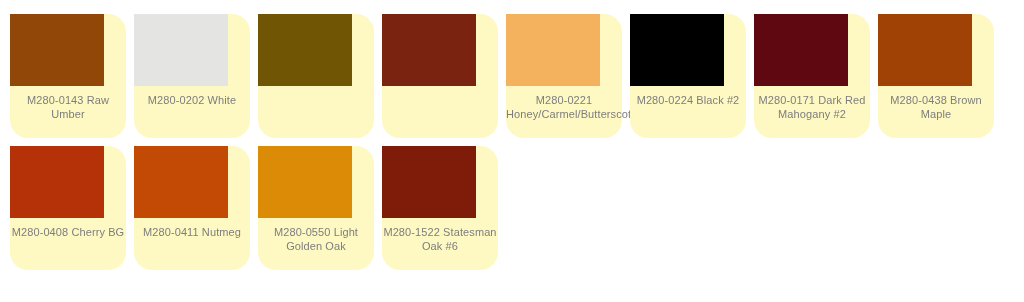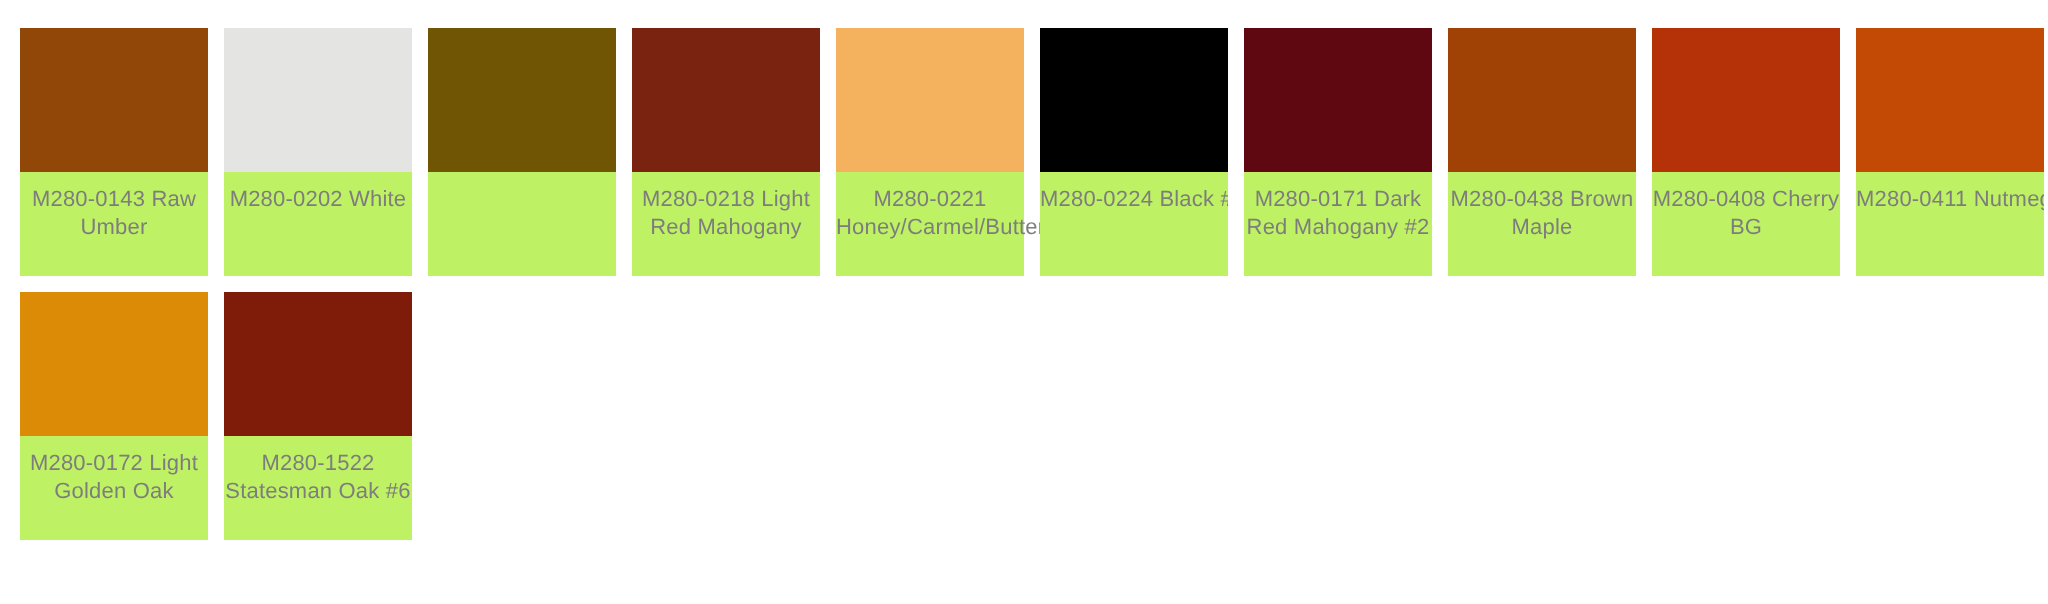--- a/index.html
+++ b/index.html
@@ -17,28 +17,29 @@
   }
   .swatch-grid {
     padding: 14px 0 0 10px;
     display: flex;
     flex-wrap: wrap;
     align-content: flex-start;
     gap: 8px 8px;
     width: 1024px;
   }
   .swatch-card {
-    width: 94px;
+    width: 116px;
     height: 124px;
-    background: #bef264;
+    background: #fef9c3;
     display: flex;
     flex-direction: column;
     align-items: stretch;
     flex: 0 0 auto;
     overflow: visible;
+    border-radius: 18px;
   }
   .swatch-color {
     width: 94px;
     height: 72px;
     flex: 0 0 auto;
     display: block;
   }
   .swatch-caption {
     flex: 1 1 auto;
     padding: 7px 0 0 0;
@@ -69,21 +70,20 @@
     <div class="swatch-color" style="background: rgb(228, 228, 226);"></div>
     <div class="swatch-caption">M280-0202 White</div>
   </div>
 
   <div class="swatch-card">
     <div class="swatch-color" style="background: rgb(112, 85, 5);"></div>
   </div>
 
   <div class="swatch-card">
     <div class="swatch-color" style="background: rgb(122, 35, 16);"></div>
-    <div class="swatch-caption">M280-0218 Light Red Mahogany</div>
   </div>
 
   <div class="swatch-card">
     <div class="swatch-color" style="background: rgb(245, 178, 94);"></div>
     <div class="swatch-caption">M280-0221 Honey/Carmel/Butterscotch</div>
   </div>
 
   <div class="swatch-card">
     <div class="swatch-color" style="background: rgb(0, 0, 0);"></div>
     <div class="swatch-caption nowrap">M280-0224 Black #2</div>
@@ -104,20 +104,20 @@
     <div class="swatch-caption">M280-0408 Cherry BG</div>
   </div>
 
   <div class="swatch-card">
     <div class="swatch-color" style="background: rgb(194, 74, 4);"></div>
     <div class="swatch-caption nowrap">M280-0411 Nutmeg</div>
   </div>
 
   <div class="swatch-card">
     <div class="swatch-color" style="background: rgb(219, 139, 6);"></div>
-    <div class="swatch-caption">M280-0172 Light Golden Oak</div>
+    <div class="swatch-caption">M280-0550 Light Golden Oak</div>
   </div>
 
   <div class="swatch-card">
     <div class="swatch-color" style="background: rgb(126, 28, 9);"></div>
     <div class="swatch-caption">M280-1522 Statesman Oak #6</div>
   </div>
 </div>
 
 </body></html>

